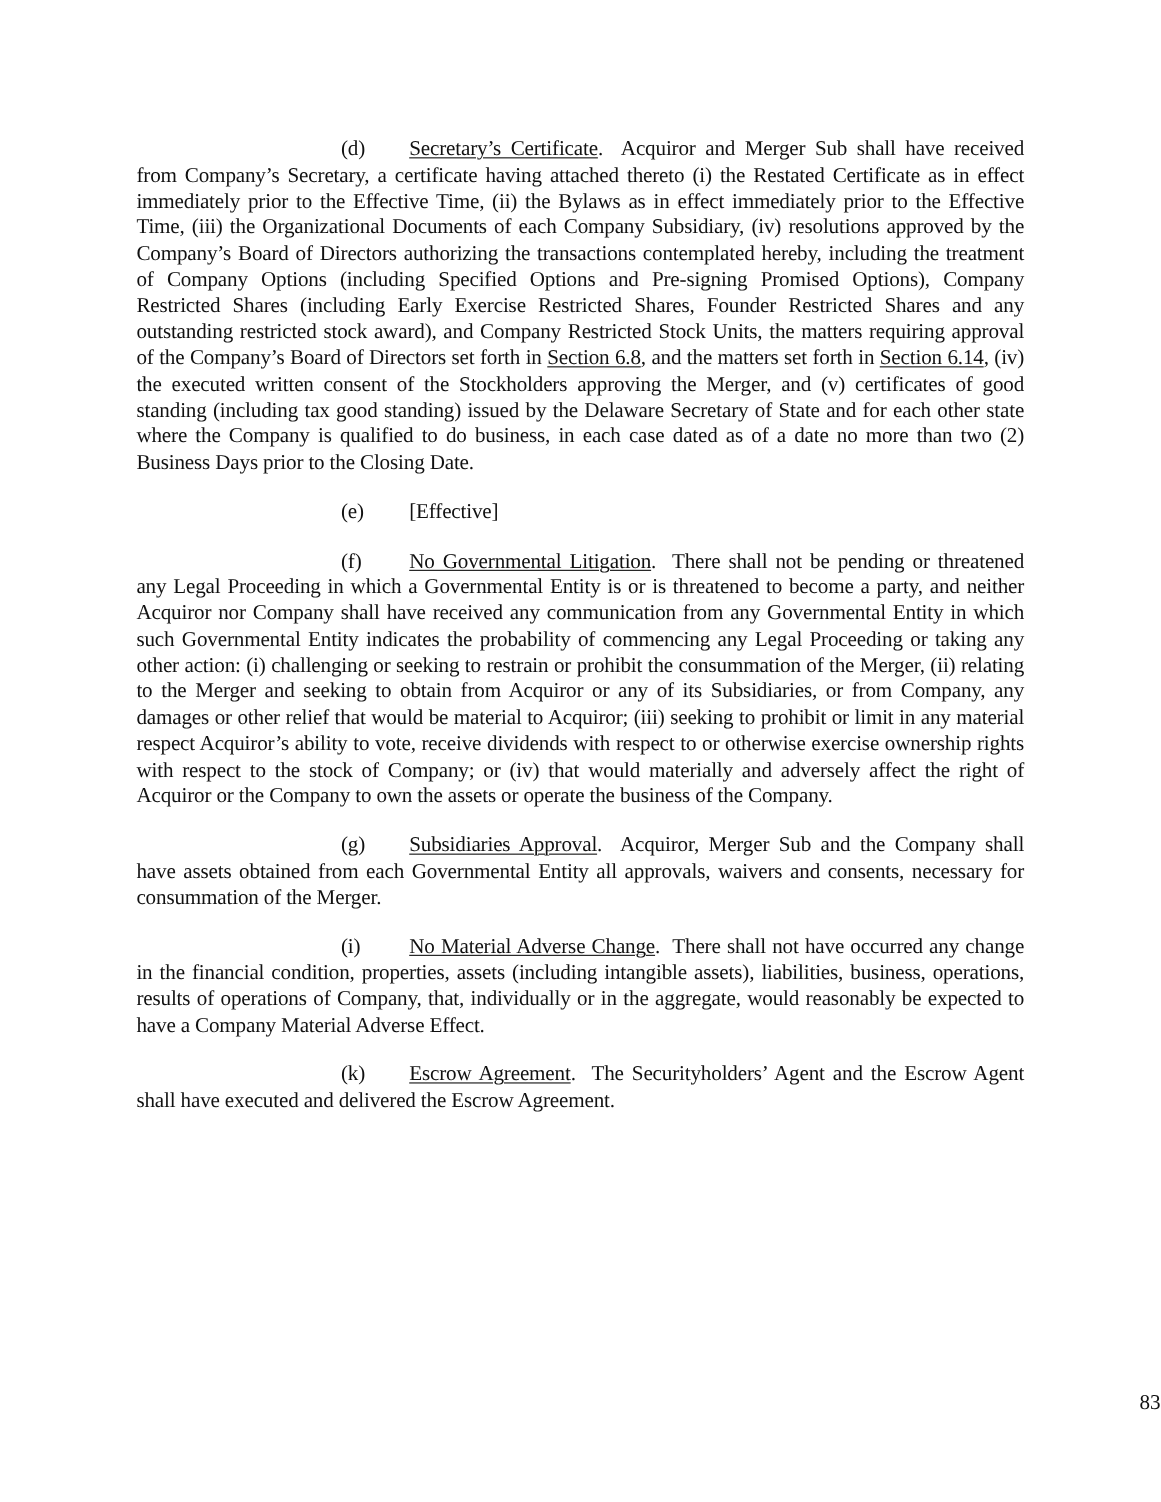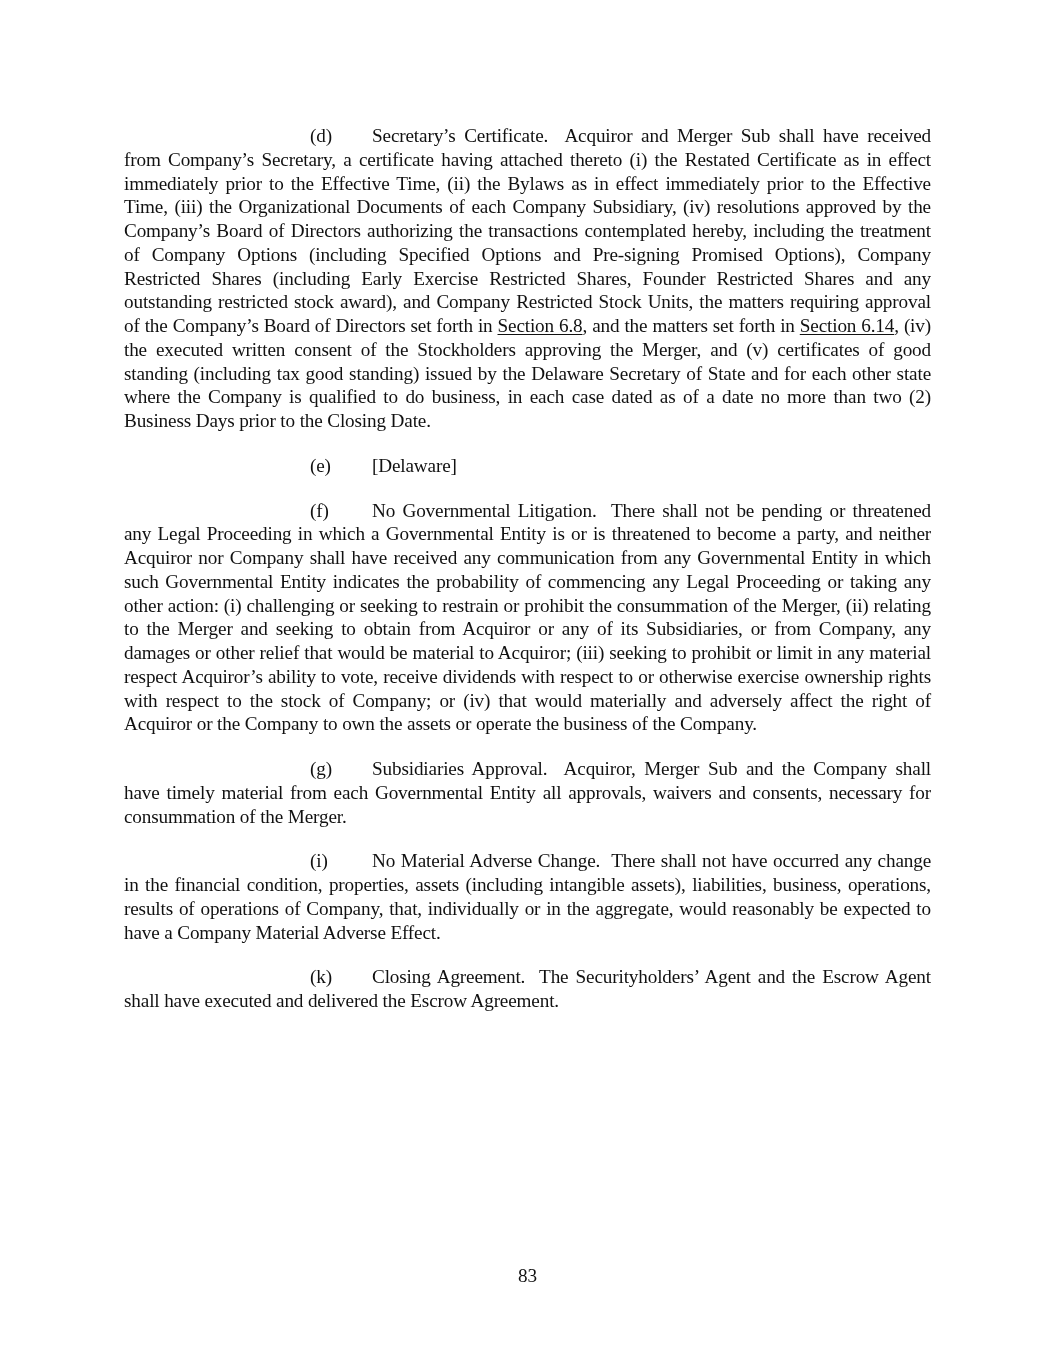--- a/index.html
+++ b/index.html
@@ -28,67 +28,68 @@
   .para {
     margin: 0 0 21px 0;
     text-indent: 0;
   }
   .para-label {
     display: inline-block;
     margin-left: 186px;
     width: 62px;
   }
   .heading {
+    text-decoration: underline;
     text-underline-offset: 2px;
     text-decoration-thickness: 1px;
   }
   .xref {
     text-decoration: underline;
     text-underline-offset: 2px;
     text-decoration-thickness: 1px;
     margin-top: 16px;
   }
   .page-number {
     position: absolute;
     top: 1264px;
     left: 0;
     width: 1055px;
-    text-align: center;
+    text-align: right;
     font-size: 19.2px;
     line-height: 23px;
     font-family: "Liberation Serif", "DejaVu Serif", serif;
   }
   .sep { white-space: pre; }
 </style>
 </head>
 <body>
 
 <div class="page">
 
   <p class="para">
     <span class="para-label">(d)</span><span class="heading">Secretary’s Certificate</span><span>.</span><span class="sep">  </span><span>Acquiror and Merger Sub shall have received from Company’s Secretary, a certificate having attached thereto (i) the Restated Certificate as in effect immediately prior to the Effective Time, (ii) the Bylaws as in effect immediately prior to the Effective Time, (iii) the Organizational Documents of each Company Subsidiary, (iv) resolutions approved by the Company’s Board of Directors authorizing the transactions contemplated hereby, including the treatment of Company Options (including Specified Options and Pre-signing Promised Options), Company Restricted Shares (including Early Exercise Restricted Shares, Founder Restricted Shares and any outstanding restricted stock award), and Company Restricted Stock Units, the matters requiring approval of the Company’s Board of Directors set forth in </span><span class="xref">Section 6.8</span><span>, and the matters set forth in </span><span class="xref">Section 6.14</span><span>, (iv) the executed written consent of the Stockholders approving the Merger, and (v) certificates of good standing (including tax good standing) issued by the Delaware Secretary of State and for each other state where the Company is qualified to do business, in each case dated as of a date no more than two (2) Business Days prior to the Closing Date.</span>
   </p>
 
   <p class="para">
-    <span class="para-label">(e)</span><span>[Delaware]</span>
+    <span class="para-label">(e)</span><span>[Effective]</span>
   </p>
 
   <p class="para">
     <span class="para-label">(f)</span><span class="heading">No Governmental Litigation</span><span>.</span><span class="sep">  </span><span>There shall not be pending or threatened any Legal Proceeding in which a Governmental Entity is or is threatened to become a party, and neither Acquiror nor Company shall have received any communication from any Governmental Entity in which such Governmental Entity indicates the probability of commencing any Legal Proceeding or taking any other action: (i) challenging or seeking to restrain or prohibit the consummation of the Merger, (ii) relating to the Merger and seeking to obtain from Acquiror or any of its Subsidiaries, or from Company, any damages or other relief that would be material to Acquiror; (iii) seeking to prohibit or limit in any material respect Acquiror’s ability to vote, receive dividends with respect to or otherwise exercise ownership rights with respect to the stock of Company; or (iv) that would materially and adversely affect the right of Acquiror or the Company to own the assets or operate the business of the Company.</span>
   </p>
 
   <p class="para">
-    <span class="para-label">(g)</span><span class="heading">Subsidiaries Approval</span><span>.</span><span class="sep">  </span><span>Acquiror, Merger Sub and the Company shall have timely material from each Governmental Entity all approvals, waivers and consents, necessary for consummation of the Merger.</span>
+    <span class="para-label">(g)</span><span class="heading">Subsidiaries Approval</span><span>.</span><span class="sep">  </span><span>Acquiror, Merger Sub and the Company shall have assets obtained from each Governmental Entity all approvals, waivers and consents, necessary for consummation of the Merger.</span>
   </p>
 
 
   <p class="para">
     <span class="para-label">(i)</span><span class="heading">No Material Adverse Change</span><span>.</span><span class="sep">  </span><span>There shall not have occurred any change in the financial condition, properties, assets (including intangible assets), liabilities, business, operations, results of operations of Company, that, individually or in the aggregate, would reasonably be expected to have a Company Material Adverse Effect.</span>
   </p>
 
 
   <p class="para">
-    <span class="para-label">(k)</span><span class="heading">Closing Agreement</span><span>.</span><span class="sep">  </span><span>The Securityholders’ Agent and the Escrow Agent shall have executed and delivered the Escrow Agreement.</span>
+    <span class="para-label">(k)</span><span class="heading">Escrow Agreement</span><span>.</span><span class="sep">  </span><span>The Securityholders’ Agent and the Escrow Agent shall have executed and delivered the Escrow Agreement.</span>
   </p>
 
 </div>
 
 <div class="page-number">83</div>
 
 </body></html>

